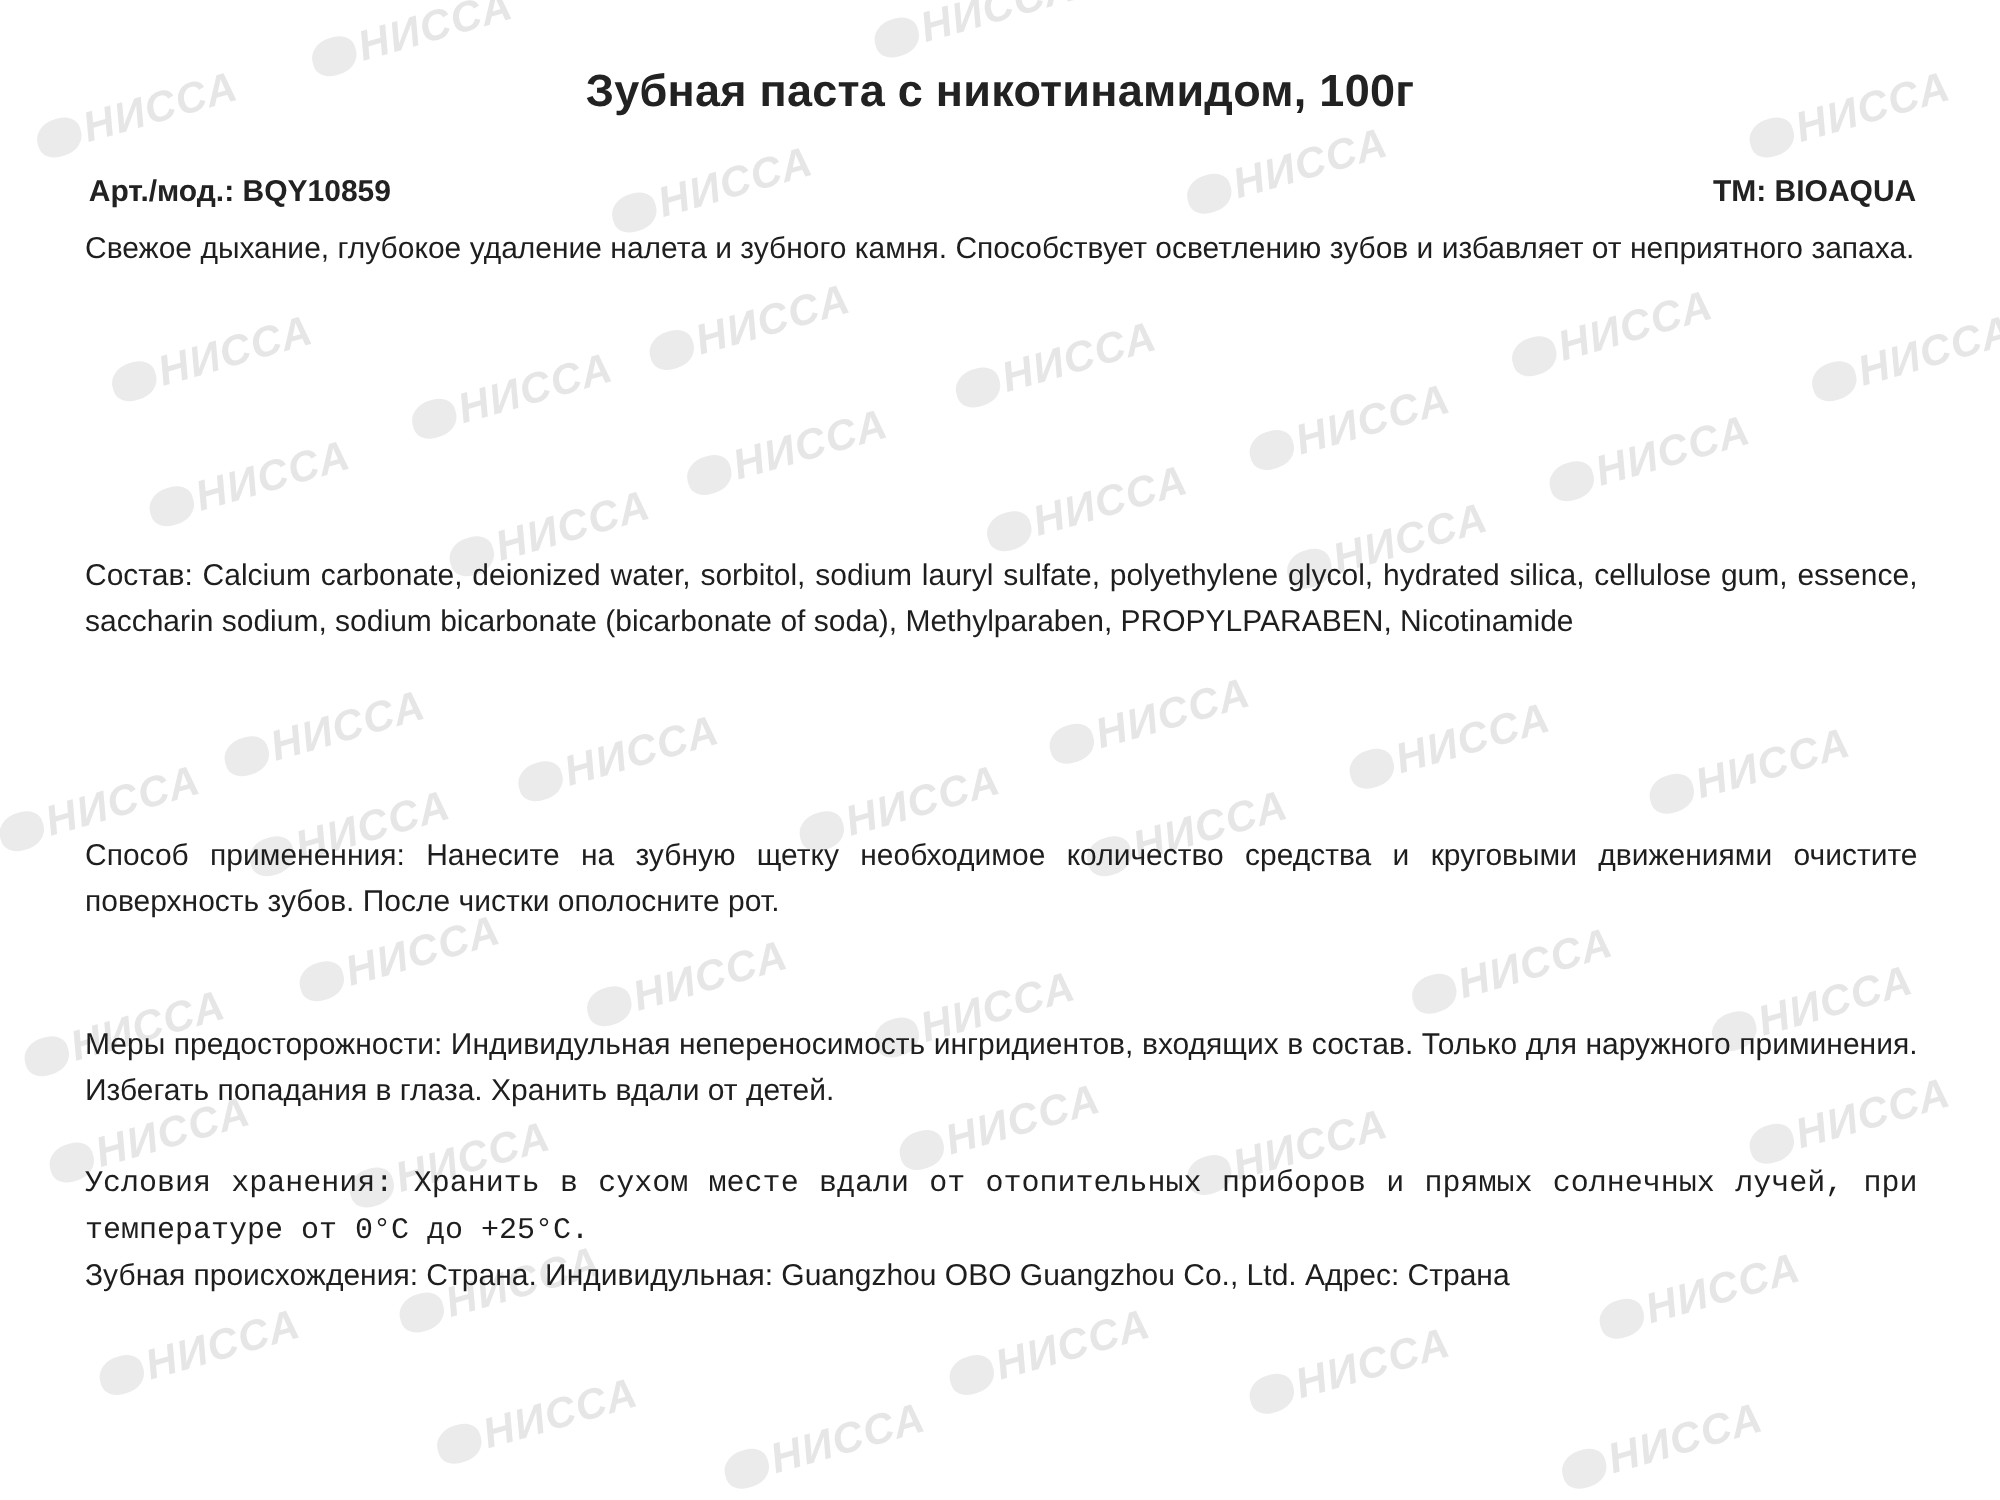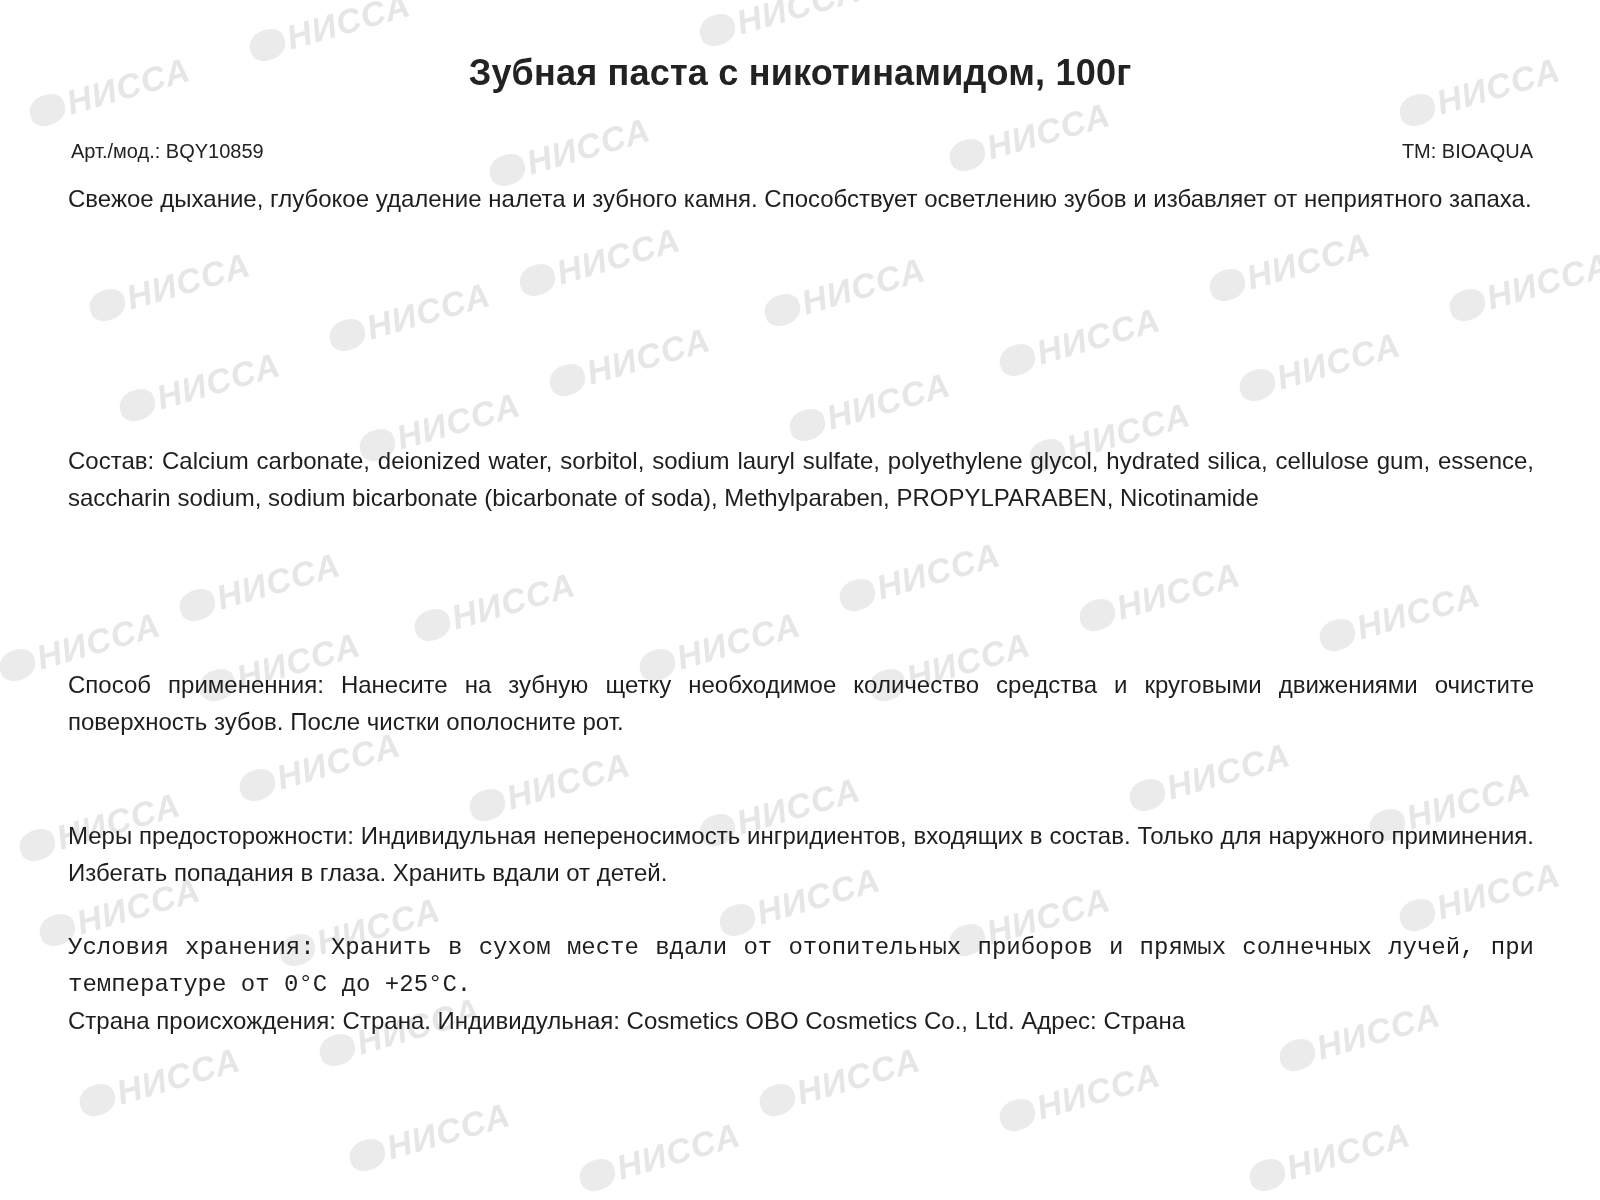--- a/index.html
+++ b/index.html
@@ -59,22 +59,22 @@
       letter-spacing: 0.2px;
       color: #222;
     }
     .meta-row {
       position: absolute;
       left: 71px;
       width: 1462px;
       top: 140px;
       display: flex;
       justify-content: space-between;
-      font-weight: normal;
-      font-size: 20px;
+      font-weight: bold;
+      font-size: 24px;
       color: #222;
     }
     .para {
       position: absolute;
       left: 68px;
       width: 1466px;
       font-size: 24px;
       line-height: 37px;
       text-align: justify;
       color: #1e1e1e;
@@ -311,20 +311,20 @@
     <span class="label">Способ примененния:</span>
     <span>Нанесите на зубную щетку необходимое количество средства и круговыми движениями очистите поверхность зубов. После чистки ополосните рот.</span>
   </div>
 
   <div class="para p-storage">
     <span class="label">Условия хранения:</span>
     <span>Хранить в сухом месте вдали от отопительных приборов и прямых солнечных лучей, при температуре от 0°С до +25°С.</span>
   </div>
 
   <div class="para p-origin">
-    <span>Страна происхождения:</span>
+    <span>Зубная происхождения:</span>
     <span>Страна.</span>
     <span>Индивидульная:</span>
-    <span>Cosmetics OBO Cosmetics Co., Ltd.</span>
+    <span>Guangzhou OBO Guangzhou Co., Ltd.</span>
     <span>Адрес:</span>
     <span>Страна</span>
   </div>
 </div>
 
 </body></html>

